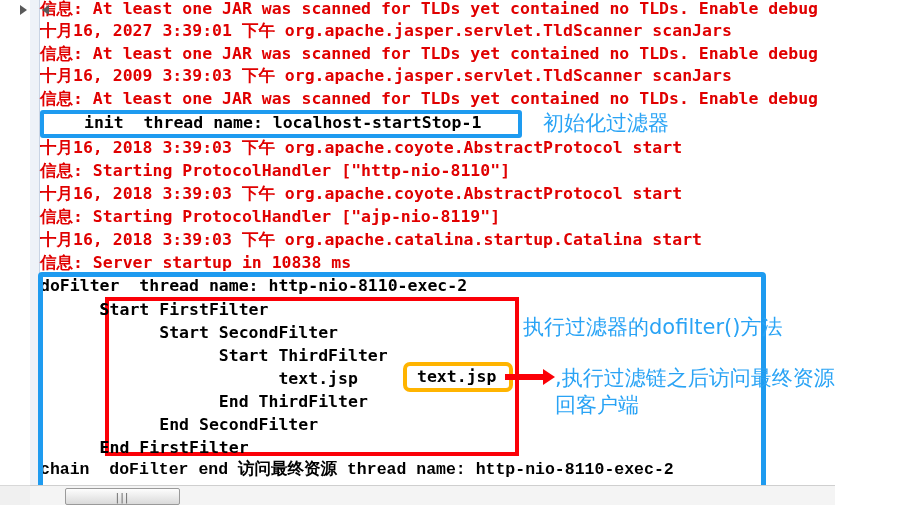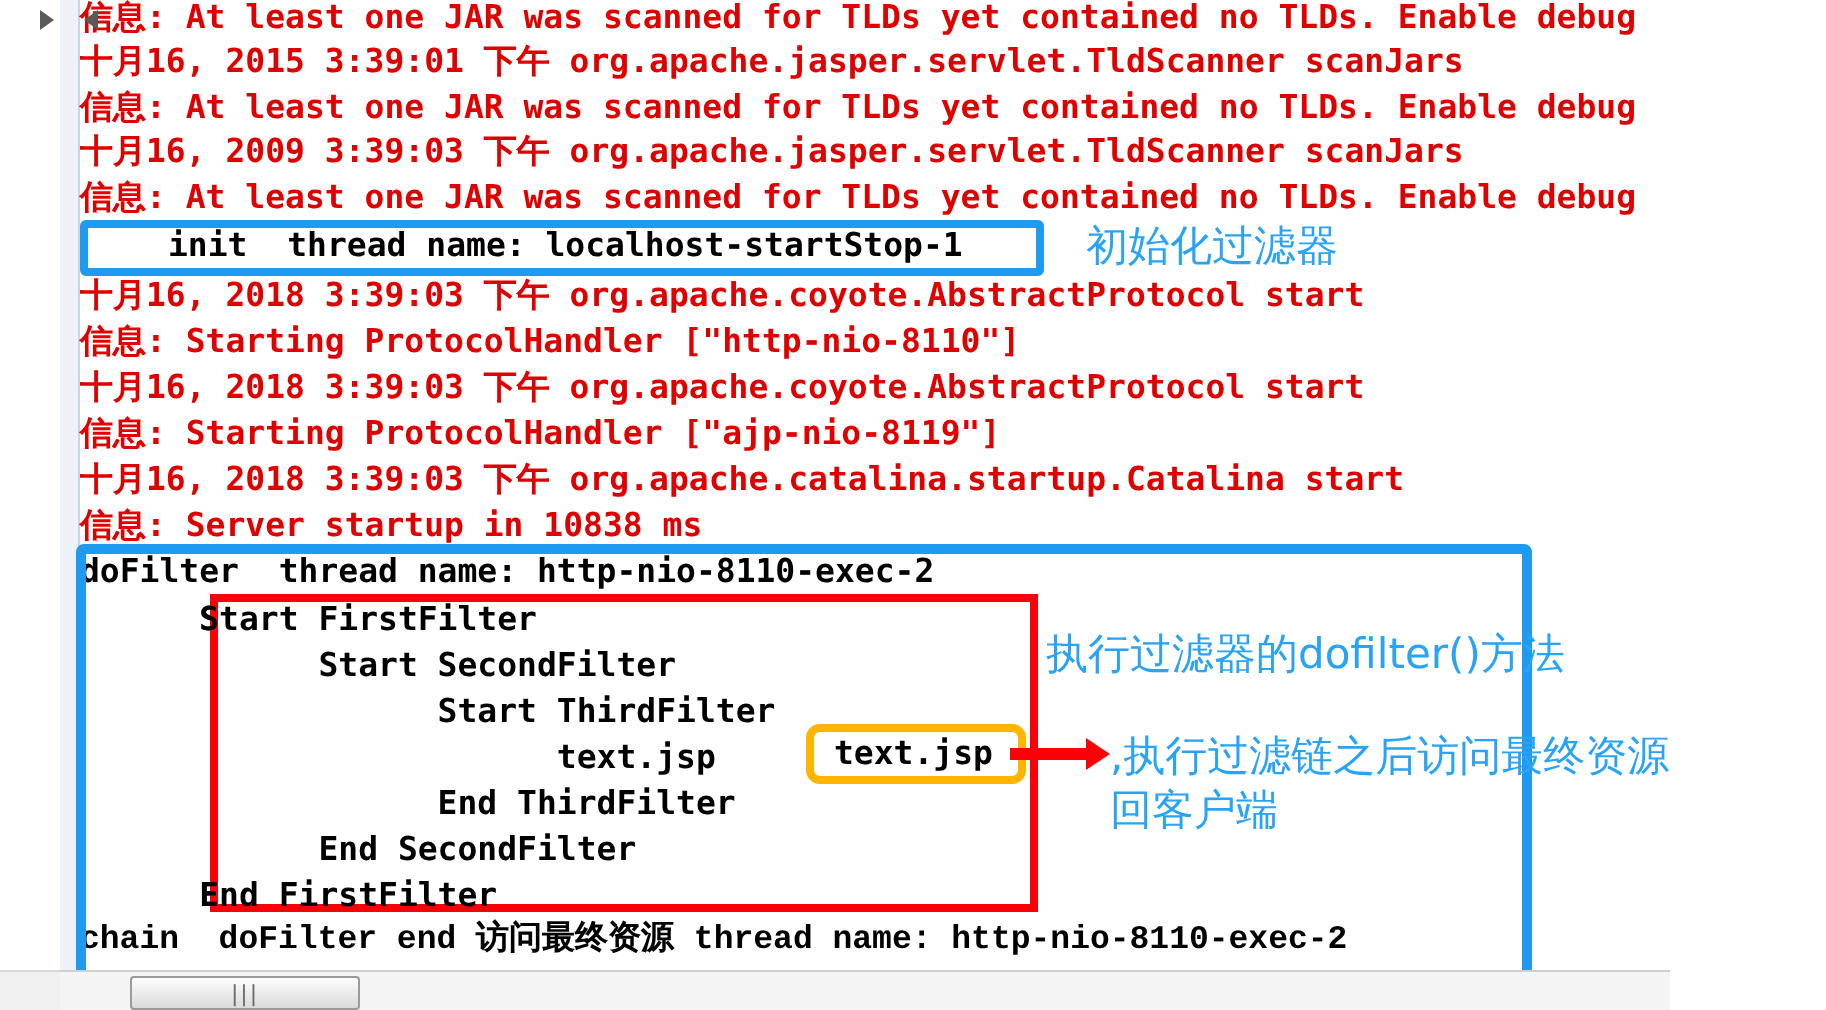--- a/index.html
+++ b/index.html
@@ -71,21 +71,21 @@
 <body>
 
 <div id="root">
 
   <div class="gutter-left"></div>
   <div class="gutter-strip"></div>
   <div class="console-bg"></div>
 
   <div class="log-area" id="log-area">
       <div class="line red" style="top: 0px;">信息: At least one JAR was scanned for TLDs yet contained no TLDs. Enable debug</div>
-      <div class="line red" style="top: 22px;">十月16, 2015 3:39:01 下午 org.apache.jasper.servlet.TldScanner scanJars</div>
+      <div class="line red" style="top: 22px;">十月16, 2027 3:39:01 下午 org.apache.jasper.servlet.TldScanner scanJars</div>
       <div class="line red" style="top: 45px;">信息: At least one JAR was scanned for TLDs yet contained no TLDs. Enable debug</div>
       <div class="line red" style="top: 67px;">十月16, 2009 3:39:03 下午 org.apache.jasper.servlet.TldScanner scanJars</div>
       <div class="line red" style="top: 90px;">信息: At least one JAR was scanned for TLDs yet contained no TLDs. Enable debug</div>
       <div class="line black" style="top: 114px; margin-left: 44px;">init  thread name: localhost-startStop-1</div>
       <div class="line red" style="top: 139px;">十月16, 2018 3:39:03 下午 org.apache.coyote.AbstractProtocol start</div>
       <div class="line red" style="top: 162px;">信息: Starting ProtocolHandler ["http-nio-8110"]</div>
       <div class="line red" style="top: 185px;">十月16, 2018 3:39:03 下午 org.apache.coyote.AbstractProtocol start</div>
       <div class="line red" style="top: 208px;">信息: Starting ProtocolHandler ["ajp-nio-8119"]</div>
       <div class="line red" style="top: 231px;">十月16, 2018 3:39:03 下午 org.apache.catalina.startup.Catalina start</div>
       <div class="line red" style="top: 254px;">信息: Server startup in 10838 ms</div>

